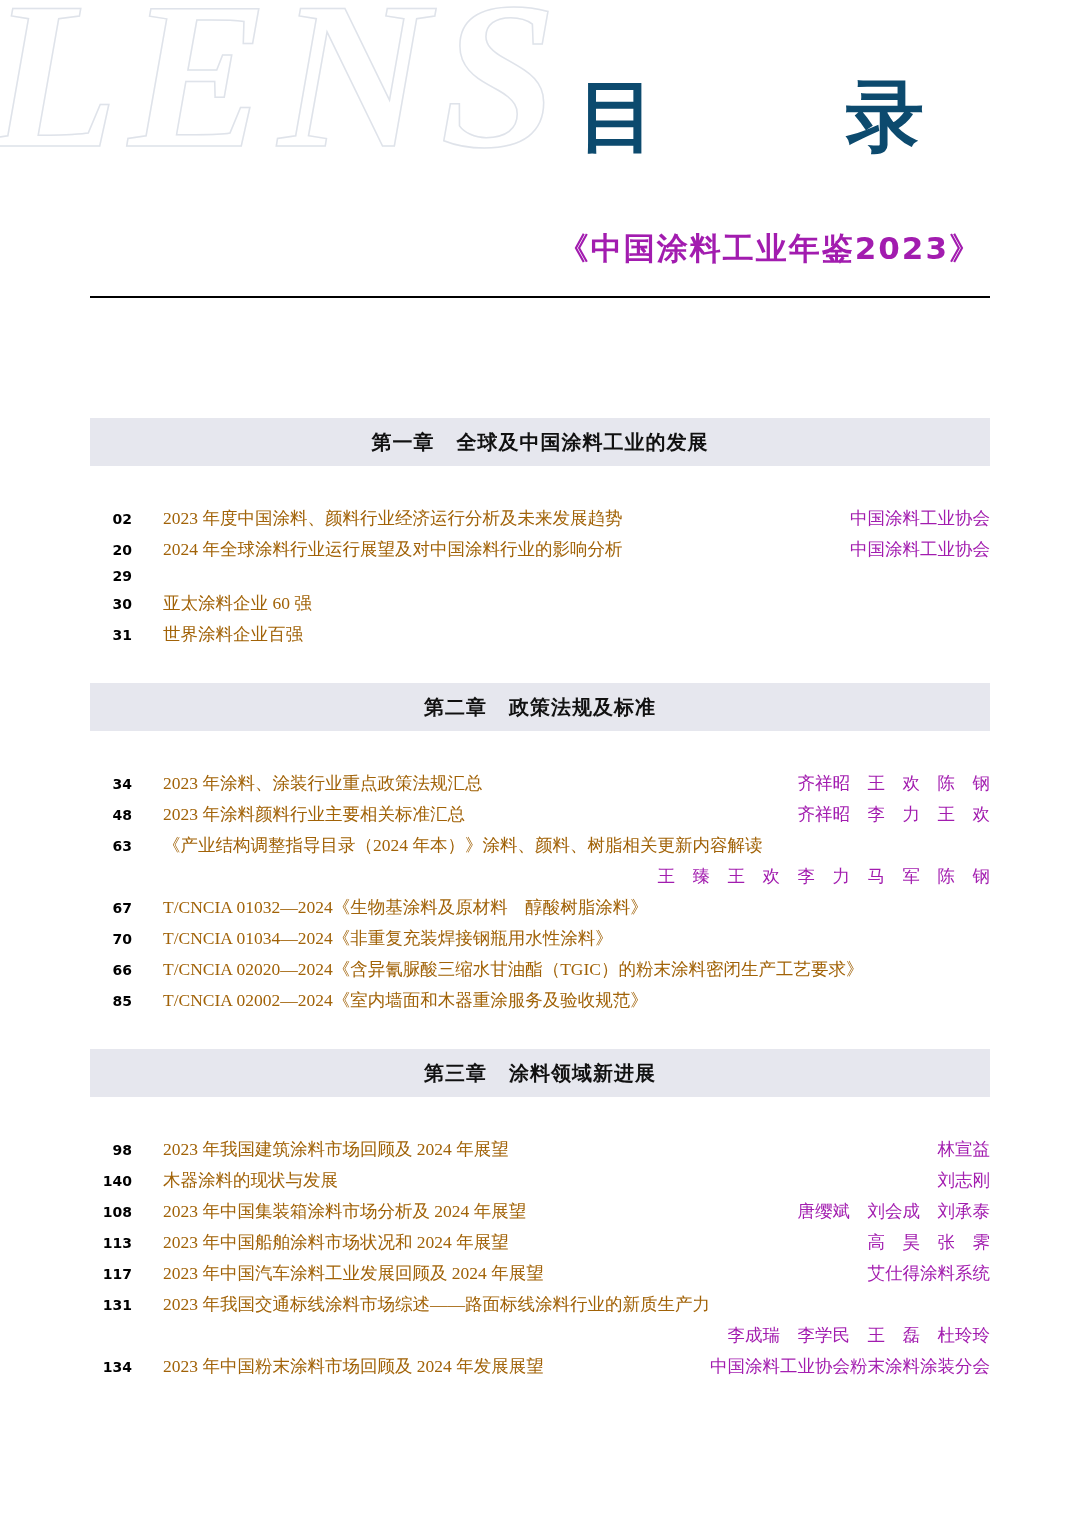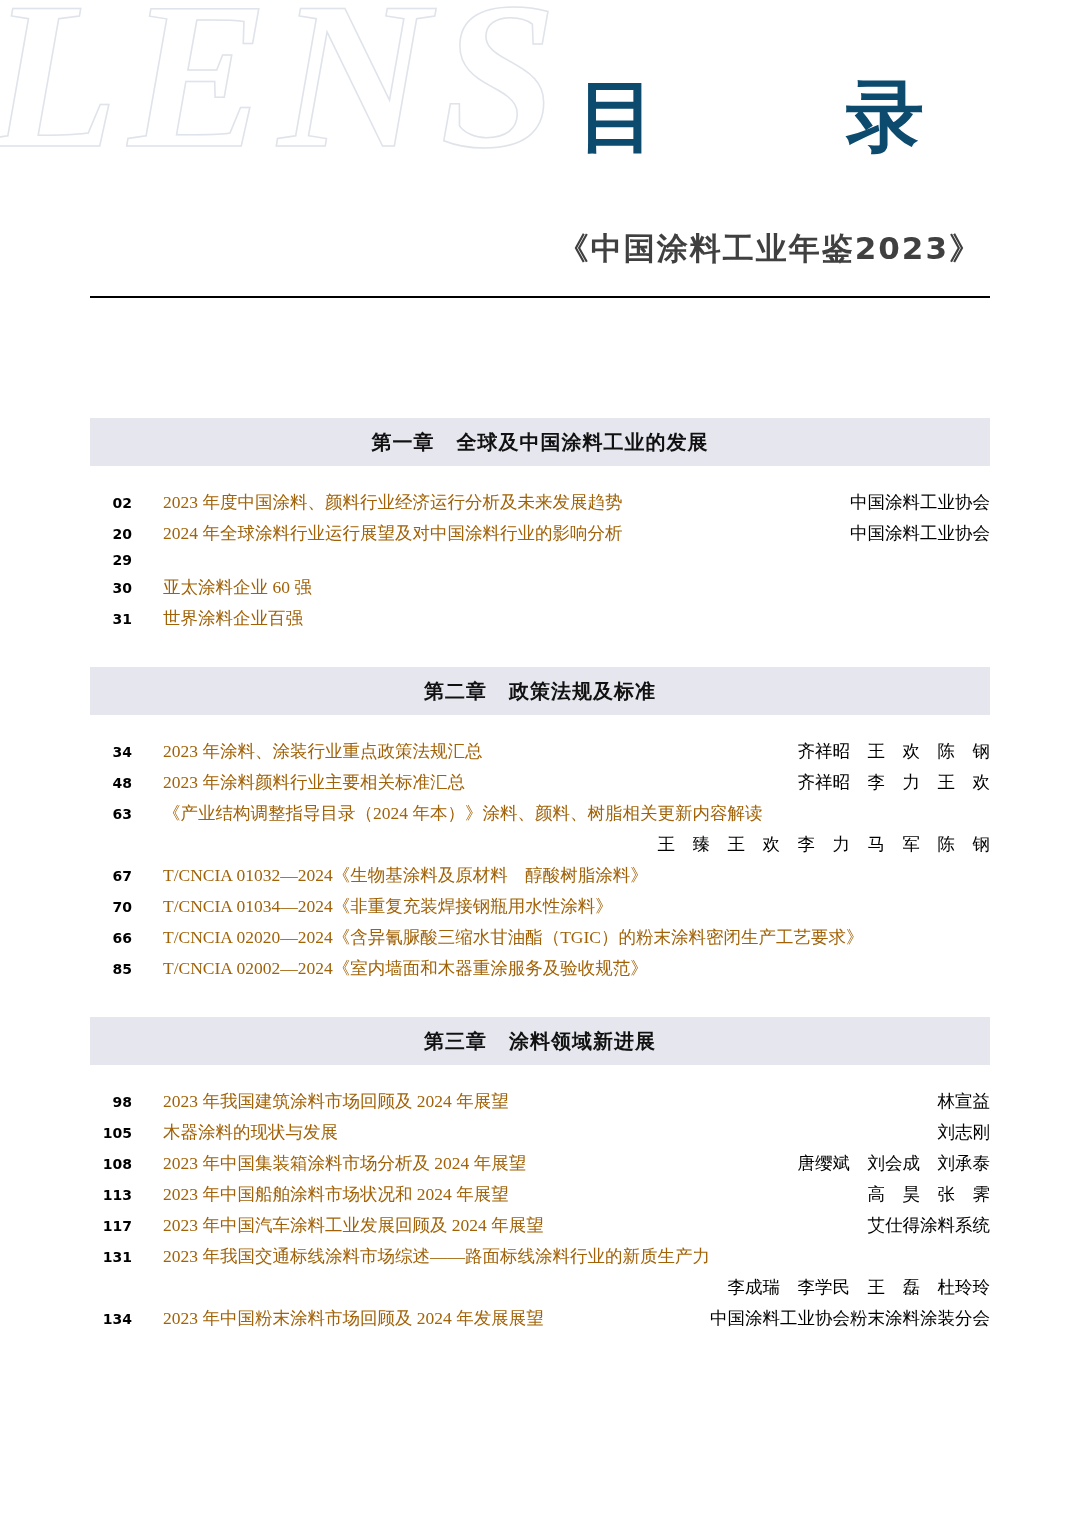--- a/index.html
+++ b/index.html
@@ -56,21 +56,21 @@
     color: #0c4a6e;
     line-height: 1.2;
     margin: 0;
     padding-right: 10px;
   }
   .doc-subtitle {
     font-family: "DejaVu Sans", "Liberation Sans", sans-serif;
     font-weight: 700;
     font-size: 31px;
     letter-spacing: 2px;
-    color: #404040;
+    color: #a21caf;
     margin-top: 64px;
     padding-right: 8px;
   }
   .rule {
     margin-top: 26px;
     border-bottom: 2.5px solid #000;
     width: 100%;
   }
 
   
@@ -79,21 +79,21 @@
   }
   .chapter-bar {
     background: #e6e7ee;
     text-align: center;
     font-family: "DejaVu Sans", "Liberation Sans", sans-serif;
     font-weight: 700;
     font-size: 20px;
     letter-spacing: 1px;
     color: #111;
     padding: 11px 0 10px;
-    margin-bottom: 6px;
+    margin-bottom: 22px;
   }
   .chapter-bar .ch-label { margin-right: 22px; }
 
   .entry {
     display: flex;
     align-items: baseline;
     padding: 4px 0 3px;
     font-size: 17.5px;
   }
   .entry .pg {
@@ -111,21 +111,21 @@
     flex: 1 1 auto;
     white-space: nowrap;
     overflow: hidden;
     text-overflow: clip;
     color: #a16207;
     margin-left: 17px;
   }
   .entry .auth {
     flex: 0 0 auto;
     padding-left: 18px;
-    color: #000000;
+    color: #a21caf;
     white-space: nowrap;
   }
   .entry.cont {
     justify-content: flex-end;
   }
   .entry.cont .auth {
     padding-right: 0;
   }
   .spacer-sm { height: 14px; }
   .spacer-md { height: 34px; }
@@ -205,21 +205,21 @@
       </div>
       <div class="spacer-md"></div>
       <div class="chapter-bar"><span class="ch-label">第三章</span><span>涂料领域新进展</span></div>
       <div class="spacer-sm"></div>
       <div class="entry">
         <span class="pg">98</span>
         <span class="ttl">2023 年我国建筑涂料市场回顾及 2024 年展望</span>
         <span class="auth">林宣益</span>
       </div>
       <div class="entry">
-        <span class="pg">105</span>
+        <span class="pg">140</span>
         <span class="ttl">木器涂料的现状与发展</span>
         <span class="auth">刘志刚</span>
       </div>
       <div class="entry">
         <span class="pg">108</span>
         <span class="ttl">2023 年中国集装箱涂料市场分析及 2024 年展望</span>
         <span class="auth">唐缨斌　刘会成　刘承泰</span>
       </div>
       <div class="entry">
         <span class="pg">113</span>

